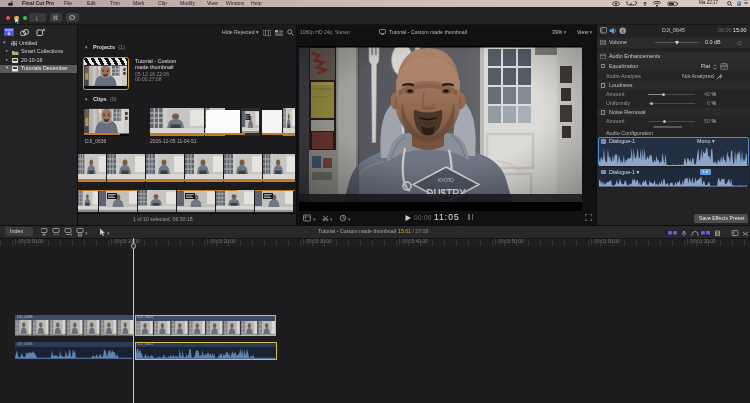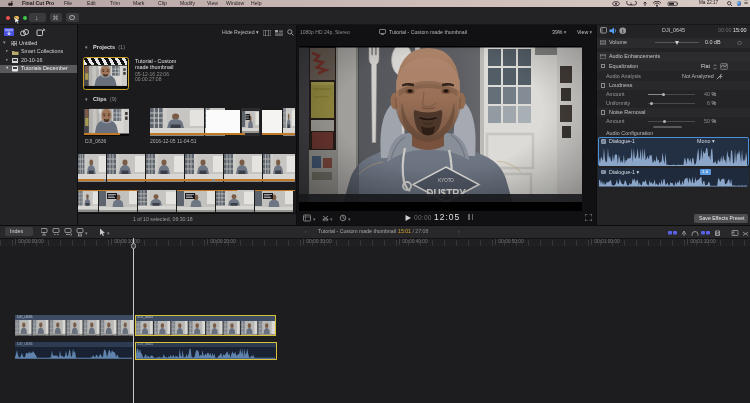--- a/index.html
+++ b/index.html
@@ -416,21 +416,21 @@
       <circle cx="24" cy="5.8" r="1.1" fill="none" stroke="#8a8a8a" stroke-width="0.7"></circle>
 <text x="27" y="6.5" font-size="5" fill="#777">▾</text>
 <circle cx="40" cy="4" r="2.8" fill="none" stroke="#8a8a8a" stroke-width="0.9"></circle>
       <path d="M40,4 L40,1.8 M40,4 L41.8,4.8" stroke="#8a8a8a" stroke-width="0.8"></path>
 <text x="45" y="6.5" font-size="5" fill="#777">▾</text>
 </svg>
 <svg class="a" style="left:404px;top:214px;" width="8" height="8" viewBox="0 0 8 8">
       <path d="M1.5,1 L7,4 L1.5,7 Z" fill="#d0d0d0"></path>
     </svg>
 <div class="tx" style="left:414px;top:214.5px;font-size:6.5px;letter-spacing:0.3px;color:#6e6e6e;">00:00</div>
-<div class="tx" style="left:434px;top:213px;font-size:8.5px;letter-spacing:1px;color:#e0e0e0;">12:05</div>
+<div class="tx" style="left:434px;top:213px;font-size:8.5px;letter-spacing:1px;color:#e0e0e0;">11:05</div>
 <div class="a" style="left:468px;top:214px;width:1.6px;height:6px;background:#666;"></div>
 <div class="a" style="left:471.5px;top:214px;width:1.6px;height:6px;background:#666;"></div>
 <svg class="a" style="left:585px;top:214px;" width="7" height="7" viewBox="0 0 7 7">
       <path d="M0,2.5 V0 H2.5 M4.5,0 H7 V2.5 M7,4.5 V7 H4.5 M2.5,7 H0 V4.5" stroke="#8a8a8a" stroke-width="1" fill="none"></path>
     </svg>
 
 <svg class="a" style="left:600px;top:27px;" width="7" height="6.5" viewBox="0 0 7 6.5">
       <rect x="0.5" y="0.5" width="6" height="5.5" rx="0.8" fill="none" stroke="#9a9a9a" stroke-width="0.9"></rect>
       <path d="M2.2,0.5 V6 M0.5,2.2 H2.2 M0.5,3.9 H2.2" stroke="#9a9a9a" stroke-width="0.5"></path>
     </svg>

